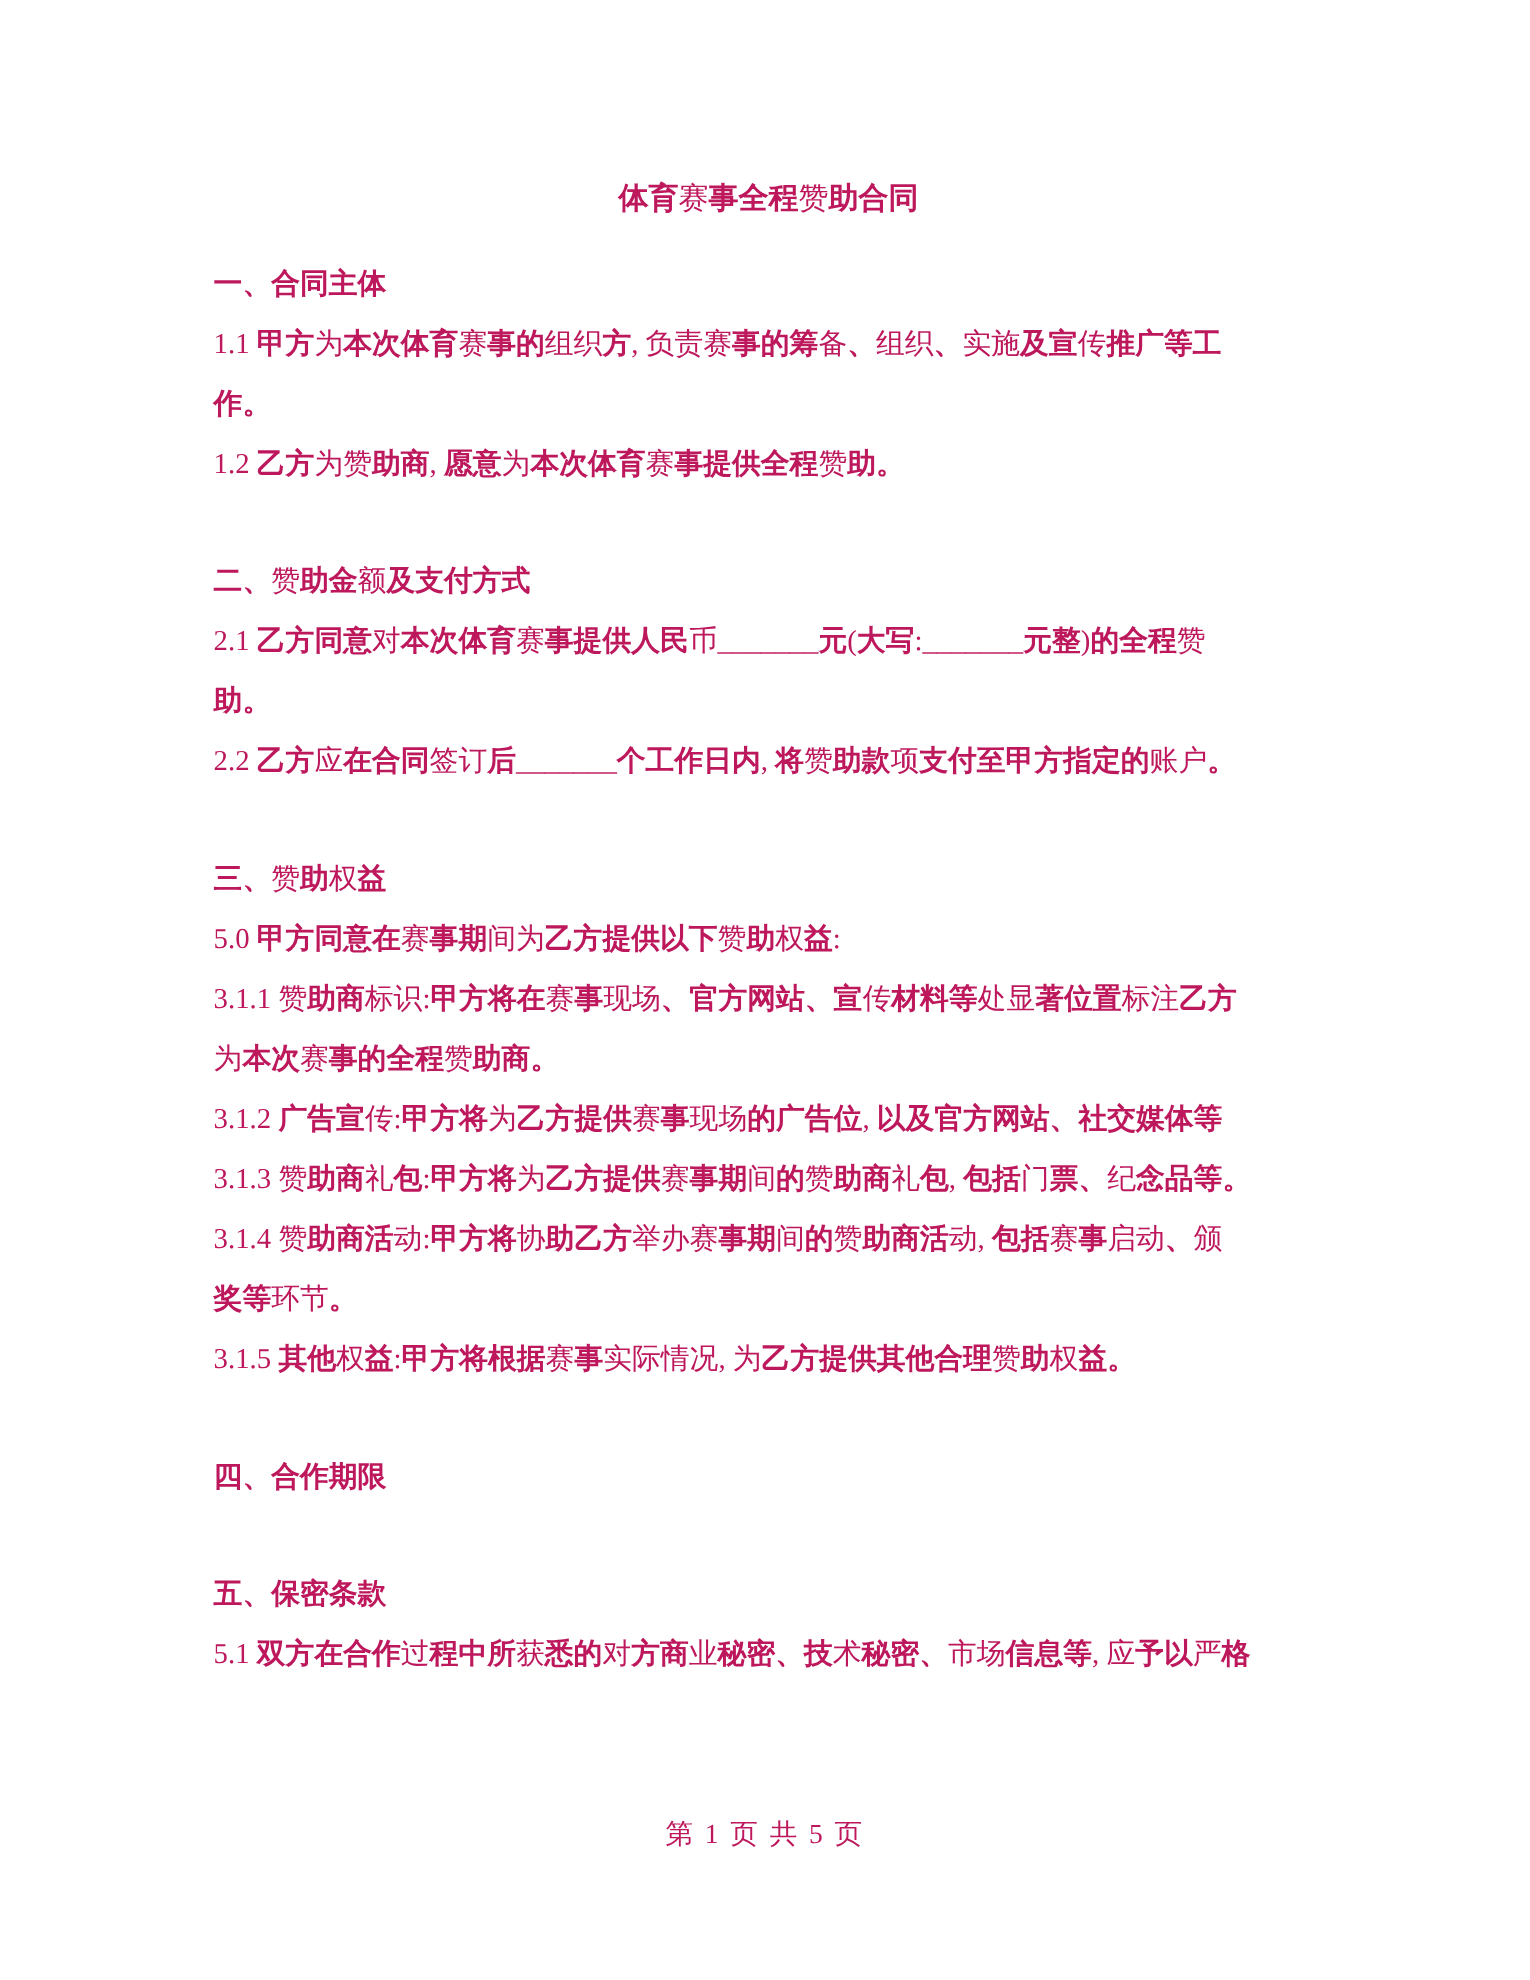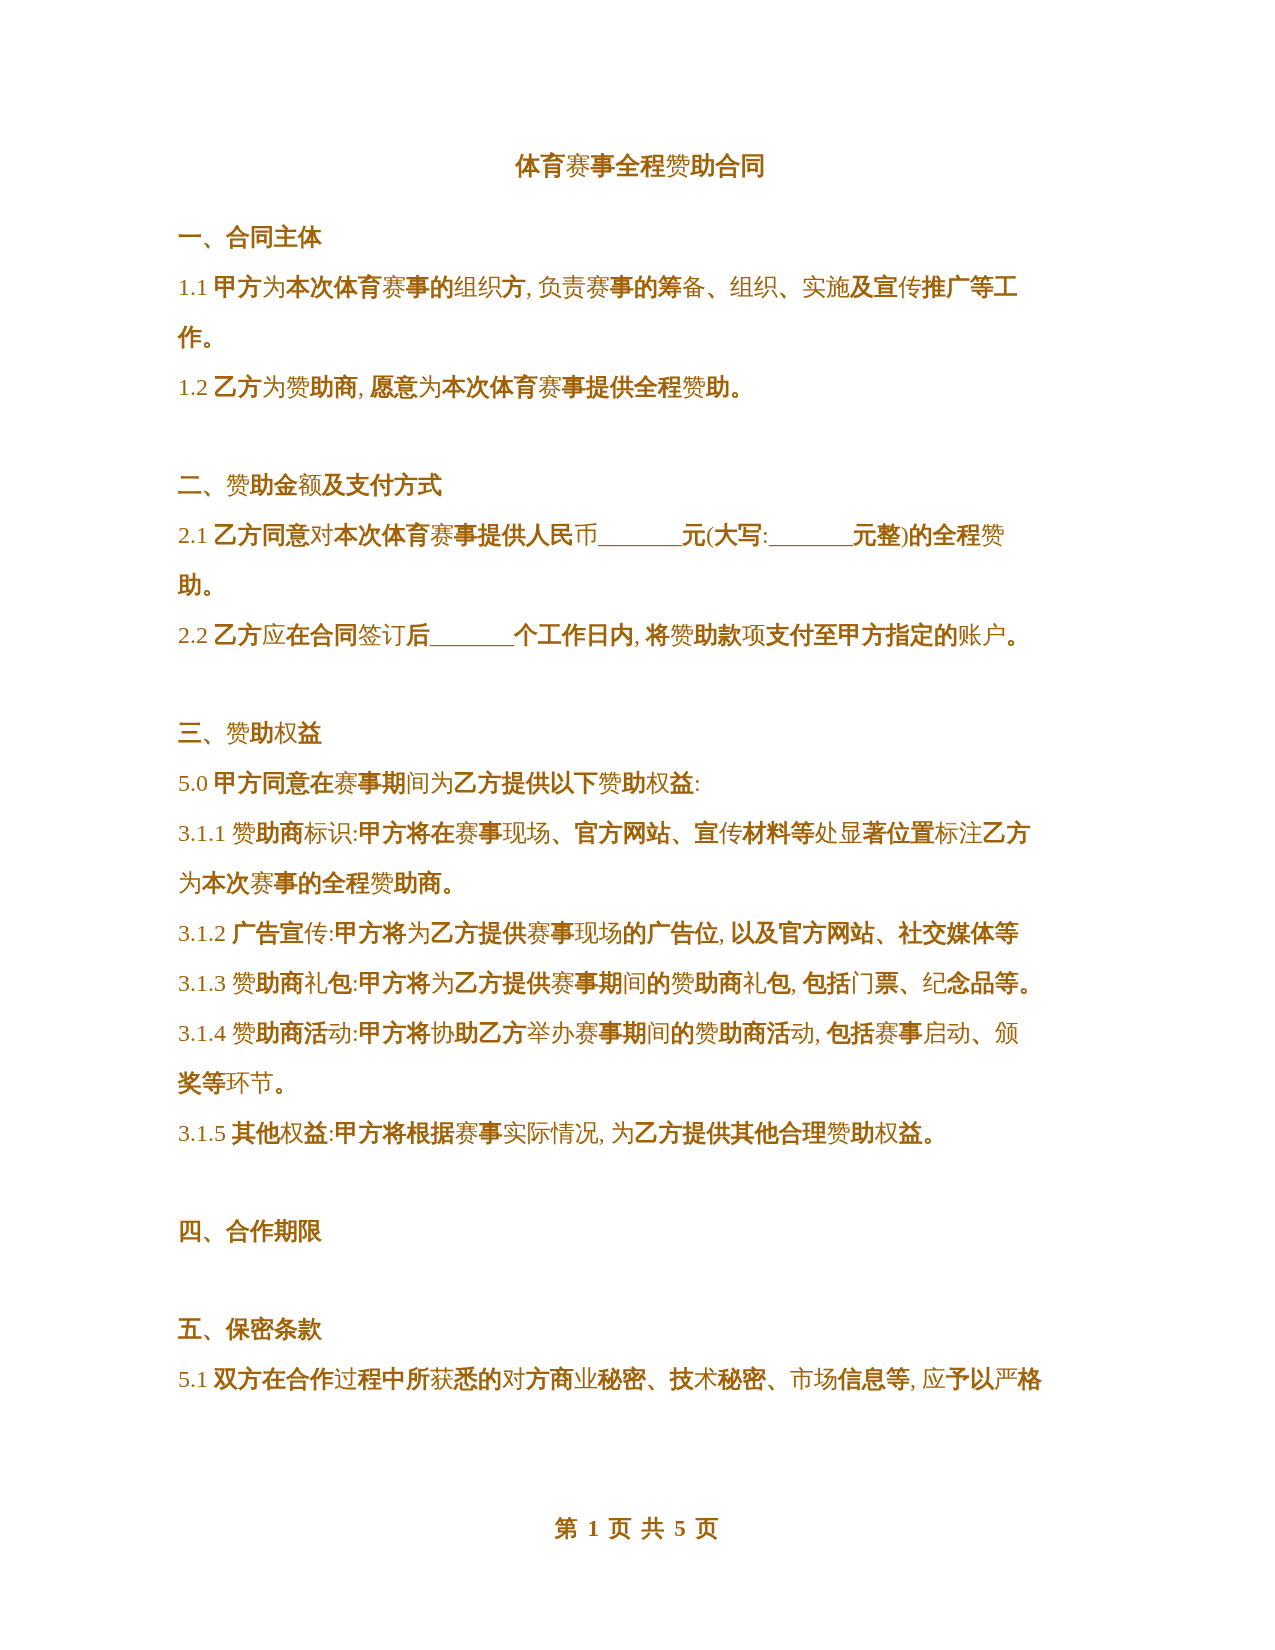--- a/index.html
+++ b/index.html
@@ -5,21 +5,21 @@
   html, body {
     margin: 0;
     padding: 0;
     background: #ffffff;
   }
   .page {
     position: relative;
     width: 1275px;
     height: 1650px;
     background: #ffffff;
-    color: #a16207;
+    color: #be185d;
     font-family: "Liberation Sans", sans-serif;
     overflow: hidden;
   }
   .content {
     position: absolute;
     left: 178px;
     top: 140px;
     width: 925px;
   }
   .title {
@@ -60,21 +60,21 @@
   .footer {
     position: absolute;
     left: 0;
     top: 1504px;
     width: 1275px;
     height: 50px;
     line-height: 50px;
     text-align: center;
     font-size: 23px;
     font-family: "Liberation Serif", serif;
-    font-weight: 700;
+    font-weight: 400;
     letter-spacing: 2px;
     white-space: nowrap;
   }
 </style>
 </head>
 <body>
 
 <div class="page">
   <div class="content">
     <div class="title"><span>体育</span><span class="light">赛</span><span>事全程</span><span class="light">赞</span><span>助合同</span></div>

